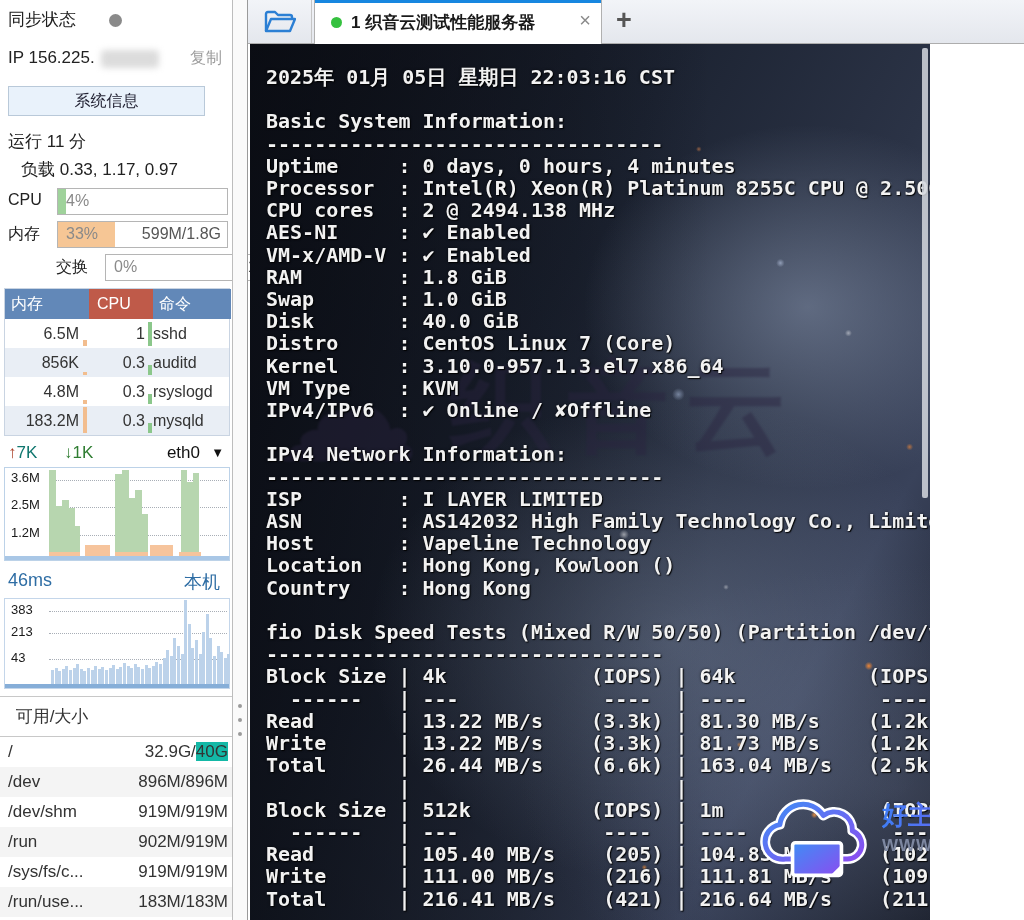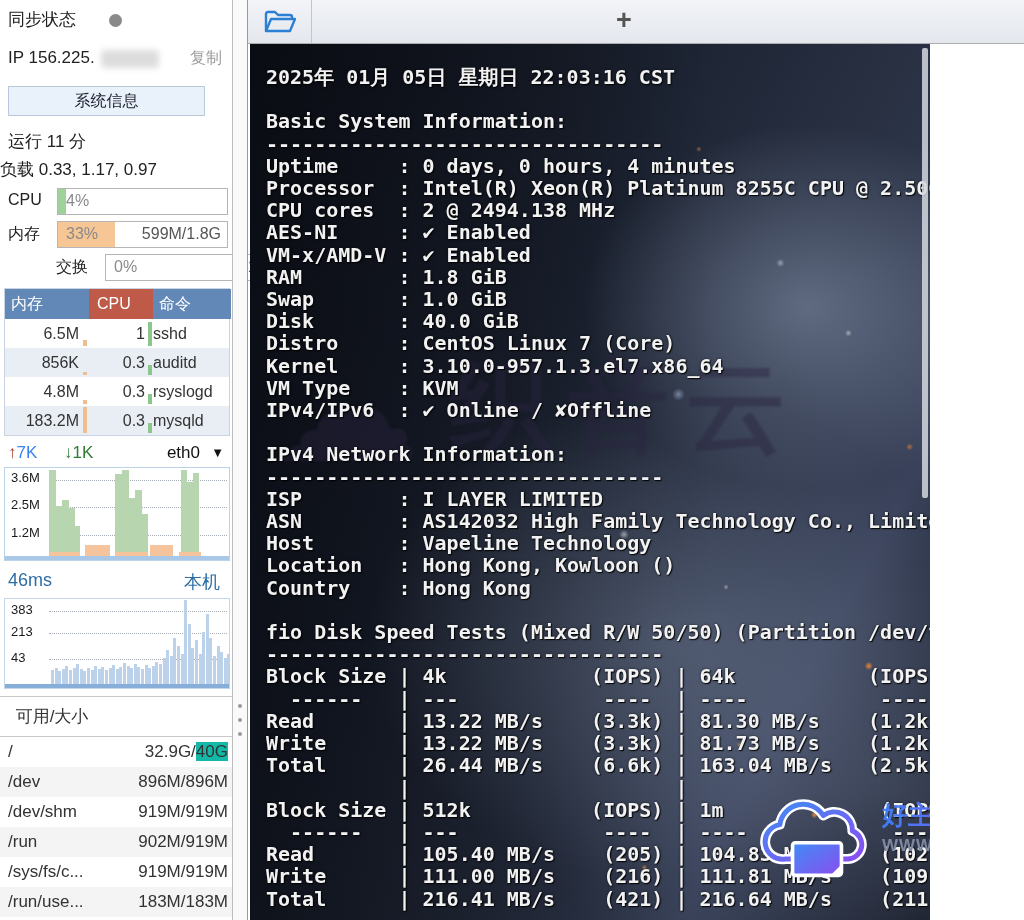--- a/index.html
+++ b/index.html
@@ -13,21 +13,21 @@
   .sync-dot { display:inline-block; width:13px; height:13px; border-radius:50%;
     background:#8a8a8a; margin-left:28px; vertical-align:middle; }
   .ip-row { position:absolute; left:8px; top:48px; width:218px; font-size:17px; color:#222; }
   .ip-blur { display:inline-block; width:58px; height:18px; background:#dcdcdc;
     border-radius:4px; filter:blur(3px); vertical-align:middle; margin-left:2px; }
   .copy-btn { position:absolute; right:4px; top:0; color:#9c9c9c; font-size:16px; cursor:pointer; }
   .sysinfo-btn { position:absolute; left:8px; top:86px; width:197px; height:30px;
     background:#e9f2fb; border:1px solid #b9c9d9; font-size:16px; color:#223;
     text-align:center; line-height:28px; cursor:pointer; }
   .uptime { position:absolute; left:8px; top:130px; font-size:17px; color:#222; }
-  .load   { position:absolute; left:0; top:158px; font-size:17px; color:#222; }
+  .load   { position:absolute; left:21px; top:158px; font-size:17px; color:#222; }
 
   .meter-row { position:absolute; left:8px; width:220px; height:27px; font-size:16px; color:#222; }
   .meter-label { position:absolute; left:0; top:3px; }
   .meter { position:absolute; left:49px; top:0; width:171px; height:27px;
     border:1px solid #b5b5b5; background:#fff; }
   .meter-fill { position:absolute; left:0; top:0; bottom:0; }
   .meter-pct { position:absolute; left:8px; top:3px; color:#8a8a8a; font-size:16px; }
   .meter-detail { position:absolute; right:6px; top:3px; color:#555; font-size:16px; }
 
   .proc-table { position:absolute; left:4px; top:288px; width:226px; font-size:16px;
@@ -42,21 +42,21 @@
   .proc-row:nth-child(even) { background:#e9eef5; }
   .proc-row .c-mem { text-align:right; padding-right:10px; position:relative; }
   .proc-row .c-cpu { text-align:right; padding-right:8px; position:relative; }
   .proc-row .c-cmd { }
   .mini-bar { position:absolute; bottom:2px; width:4px; }
   .mini-bar.mem { right:2px; background:#f2bd8e; }
   .mini-bar.cpu { right:1px; background:#8bc78b; }
 
   .net-head { position:absolute; left:8px; top:443px; width:220px; font-size:17px; }
   .net-up-arrow { color:#a83b22; font-weight:bold; }
-  .net-up { color:#3b82f6; }
+  .net-up { color:#0f766e; }
   .net-down-arrow { color:#2f7d32; font-weight:bold; margin-left:22px; }
   .net-down { color:#2f7d32; }
   .net-iface { position:absolute; right:28px; top:0; color:#111; }
   .net-caret { position:absolute; right:4px; top:2px; color:#111; font-size:13px; }
 
   .chart { position:absolute; left:4px; width:226px; background:#fff;
     border:1px solid #bcd2e8; }
   .chart.net { top:467px; height:94px; }
   .chart.ping { top:598px; height:91px; border-color:#c4d6ea; }
   .chart .ylab { position:absolute; left:6px; font-size:13px; color:#1a1a1a; z-index:3; }
@@ -376,20 +376,26 @@
   <main class="pane">
 
     <div class="tabbar">
       <div class="folder-tab">
         <svg width="32" height="24" viewBox="0 0 32 24">
           <path d="M2 21 L2 4 Q2 2 4 2 L11 2 L14 5 L26 5 Q28 5 28 7 L28 9" fill="none" stroke="#2b7fd4" stroke-width="2.4" stroke-linejoin="round"></path>
           <path d="M2 21 L7 9 L31 9 L26 21 Z" fill="none" stroke="#2b7fd4" stroke-width="2.4" stroke-linejoin="round"></path>
         </svg>
       </div>
 
+      <div class="tab-active">
+        <div class="tab-stripe"></div>
+        <div class="tab-dot"></div>
+        <div class="tab-title">1 织音云测试性能服务器</div>
+        <div class="tab-close">×</div>
+      </div>
 
       <div class="newtab-btn">+</div>
     </div>
 
     <div class="terminal">
 
       <div class="wm-faint">
         <span class="wm-cloud-glyph">☁</span>
         <span class="wm-brand">织音云</span>
       </div>

